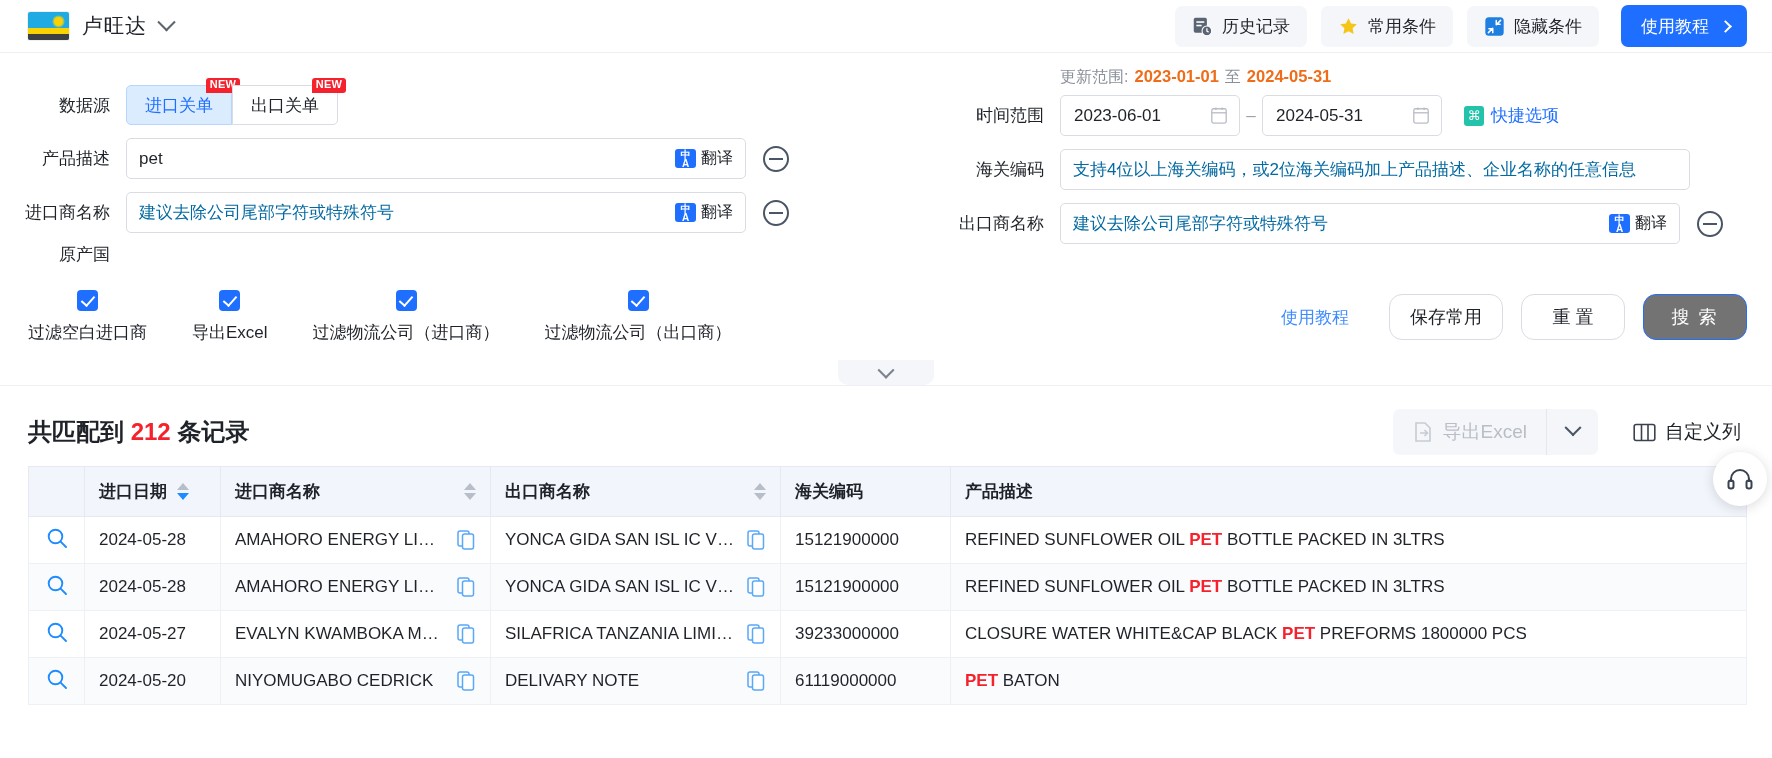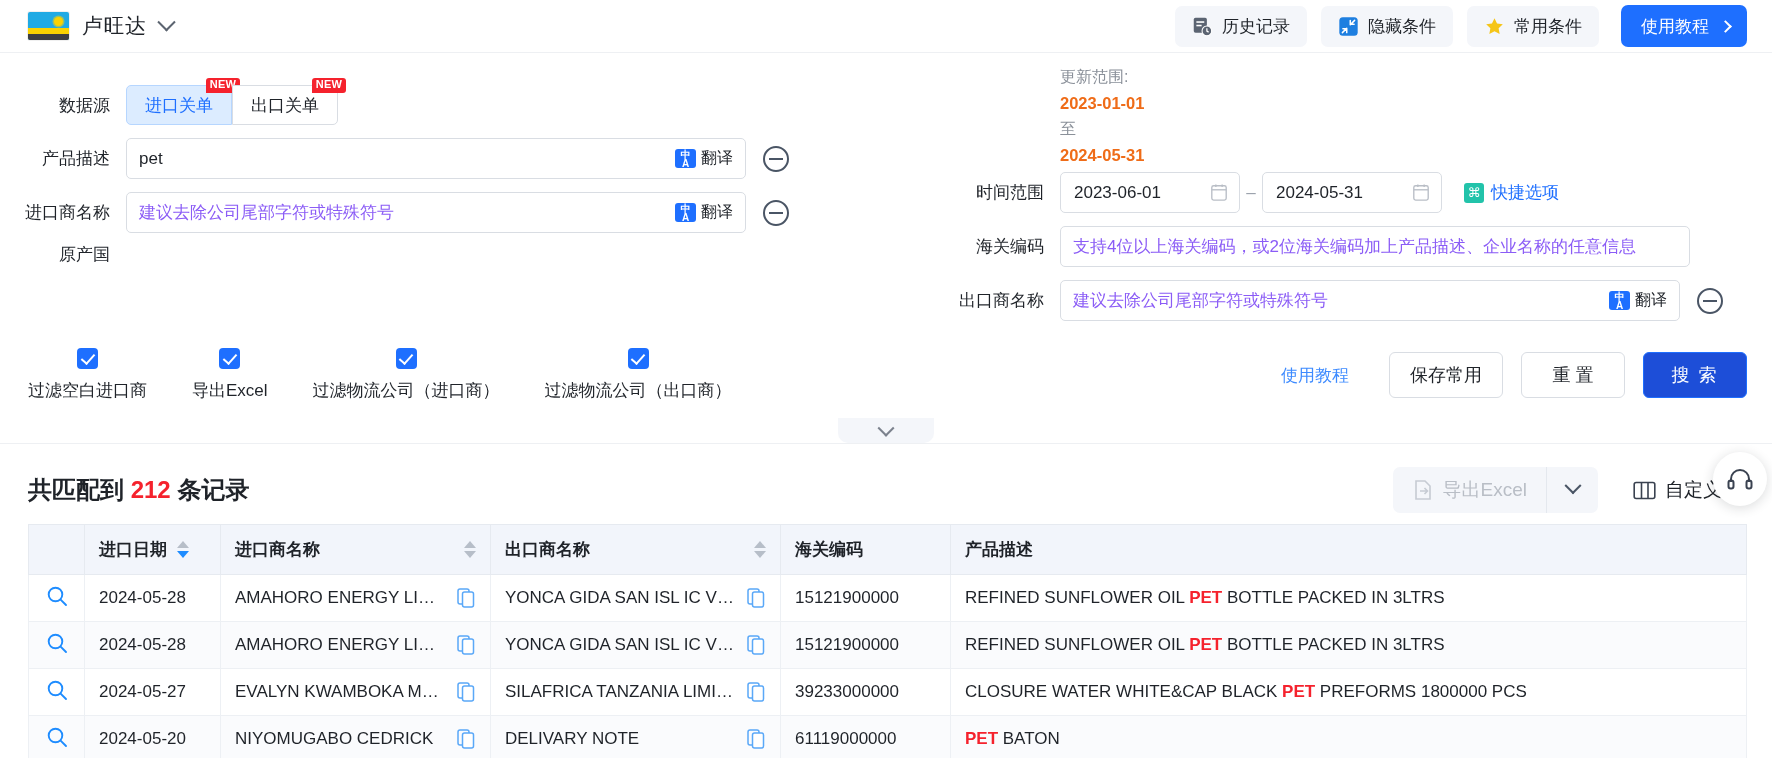--- a/index.html
+++ b/index.html
@@ -92,21 +92,21 @@
     display: flex; align-items: center; background: #fff;
   }
   .field.wide { width: 620px; }
   .field.origin { width: 620px; cursor: pointer; }
   .field.hs { width: 630px; }
   .field.exp { width: 620px; }
   .f-text {
     flex: 1; padding: 0 12px; font-size: 17px; color: #1f2329;
     overflow: hidden; white-space: nowrap; text-overflow: ellipsis;
   }
-  .f-text.ph { color: #8b5cf6; }
+  .f-text.ph { color: #0369a1; }
   .trans {
     display: flex; align-items: center; gap: 5px; padding-right: 12px;
     font-size: 16px; color: #1f2329; cursor: pointer; flex: none;
   }
   .trans-ico {
     width: 21px; height: 19px; background: #1e6fff; border-radius: 3px;
     color: #fff; font-size: 10px; line-height: 9px; text-align: center;
     font-weight: bold; padding-top: 1px; flex: none;
   }
   .trans-ico i { display: block; font-style: normal; }
@@ -122,21 +122,21 @@
     content: ""; position: absolute; left: 50%; top: 3px; bottom: 3px; width: 2px;
     background: #4a5565; transform: translateX(-50%) rotate(38deg); opacity: 0;
   }
   .sel-arrow {
     width: 11px; height: 11px; border-right: 2px solid #9aa1ab; border-bottom: 2px solid #9aa1ab;
     transform: rotate(45deg); margin-right: 16px; flex: none;
   }
 
   .update-range {
     font-size: 16px; color: #8a9099; margin-bottom: 7px;
-    padding-left: 180px; display: flex; align-items: baseline; gap: 6px; flex-direction: column;
+    padding-left: 180px; display: flex; align-items: baseline; gap: 6px;
   }
   .update-range b { color: #ef6c18; font-size: 16.5px; }
   .date-field {
     width: 180px; height: 41px; border: 1px solid #d9dde3; border-radius: 5px;
     display: flex; align-items: center; justify-content: space-between;
     padding: 0 11px 0 13px; font-size: 17px; background: #fff; cursor: pointer;
   }
   .cal-ico { width: 18px; height: 19px; flex: none; }
   .dash { width: 22px; text-align: center; color: #9aa1ab; font-size: 17px; }
   .quick {
@@ -159,25 +159,25 @@
   }
   .cb-box::after {
     content: ""; position: absolute; left: 6.5px; top: 3px; width: 6px; height: 11px;
     border-right: 2.4px solid #fff; border-bottom: 2.4px solid #fff; transform: rotate(42deg);
   }
   .cb-lbl { font-size: 17px; color: #1f2329; white-space: nowrap; }
   .cb-spacer { flex: 1; }
   .link-tut { color: #3e8bff; font-size: 17px; margin-right: 22px; cursor: pointer; }
   .g-btn {
     height: 46px; min-width: 104px; padding: 0 20px; border: 1px solid #d9dde3;
-    border-radius: 6px; background: #fff; font-size: 18px; color: #1f2329;
+    border-radius: 13px; background: #fff; font-size: 18px; color: #1f2329;
     display: flex; align-items: center; justify-content: center; cursor: pointer;
     margin-left: 18px; white-space: nowrap;
   }
-  .g-btn.primary { background: #1d4ed8; border-color: #1e6fff; color: #fff; letter-spacing: 2px; }
+  .g-btn.primary { background: #737373; border-color: #1e6fff; color: #fff; letter-spacing: 2px; }
 
   .collapse-bar {
     margin-top: 16px; height: 26px; position: relative;
     border-bottom: 1px solid #eef0f3;
   }
   .collapse-tab {
     position: absolute; left: 50%; transform: translateX(-50%); top: 0;
     width: 96px; height: 25px; background: #f4f6fa; border-radius: 0 0 10px 10px;
     display: flex; align-items: center; justify-content: center; cursor: pointer;
   }
@@ -281,31 +281,31 @@
         <rect x="5" y="6" width="9" height="1.8" fill="#fff"></rect>
         <rect x="5" y="10" width="6" height="1.8" fill="#fff"></rect>
         <circle cx="17" cy="17" r="5.5" fill="#5b6472" stroke="#fff" stroke-width="1.2"></circle>
         <path d="M17 14v3.2l2 1.2" stroke="#fff" stroke-width="1.4" fill="none"></path>
       </svg>
       <span>历史记录</span>
     </div>
 
     <div class="tb-btn">
       <svg class="tb-ico" viewBox="0 0 24 24">
+        <path d="M12 2.5l2.9 6 6.6.9-4.8 4.6 1.2 6.5L12 17.4 6.1 20.5l1.2-6.5L2.5 9.4l6.6-.9z" fill="#f5c518"></path>
+      </svg>
+      <span>常用条件</span>
+    </div>
+
+    <div class="tb-btn">
+      <svg class="tb-ico" viewBox="0 0 24 24">
         <rect x="1.5" y="1.5" width="21" height="21" rx="4" fill="#1e7fe0"></rect>
         <path d="M10 14l-5 5M5.6 14.6H10v4.4M14 10l5-5M18.4 9.4H14V5" stroke="#fff" stroke-width="1.7" fill="none" stroke-linecap="round"></path>
       </svg>
       <span>隐藏条件</span>
-    </div>
-
-    <div class="tb-btn">
-      <svg class="tb-ico" viewBox="0 0 24 24">
-        <path d="M12 2.5l2.9 6 6.6.9-4.8 4.6 1.2 6.5L12 17.4 6.1 20.5l1.2-6.5L2.5 9.4l6.6-.9z" fill="#f5c518"></path>
-      </svg>
-      <span>常用条件</span>
     </div>
 
     <div class="adv-btn">
       <span>使用教程</span>
       <i class="adv-chev"></i>
     </div>
   </div>
 
   <div class="panel">
     <div class="cols">

